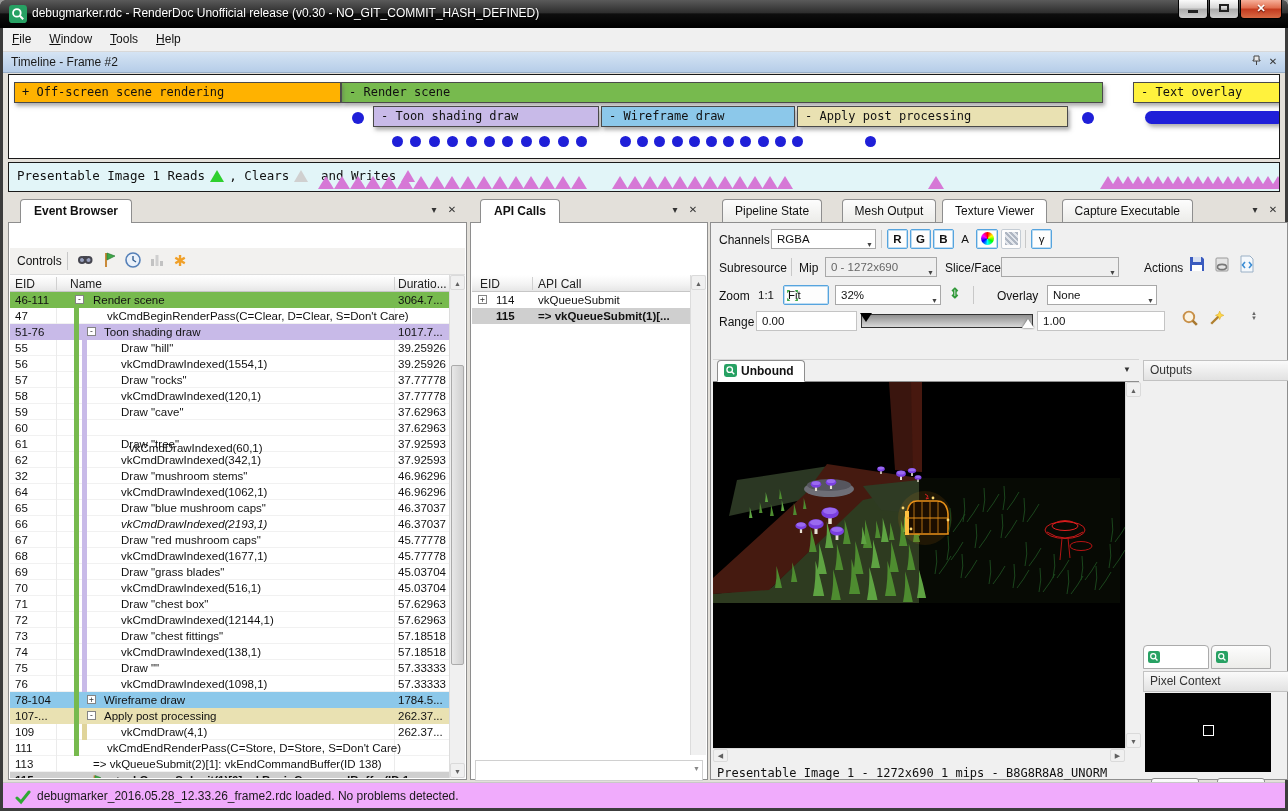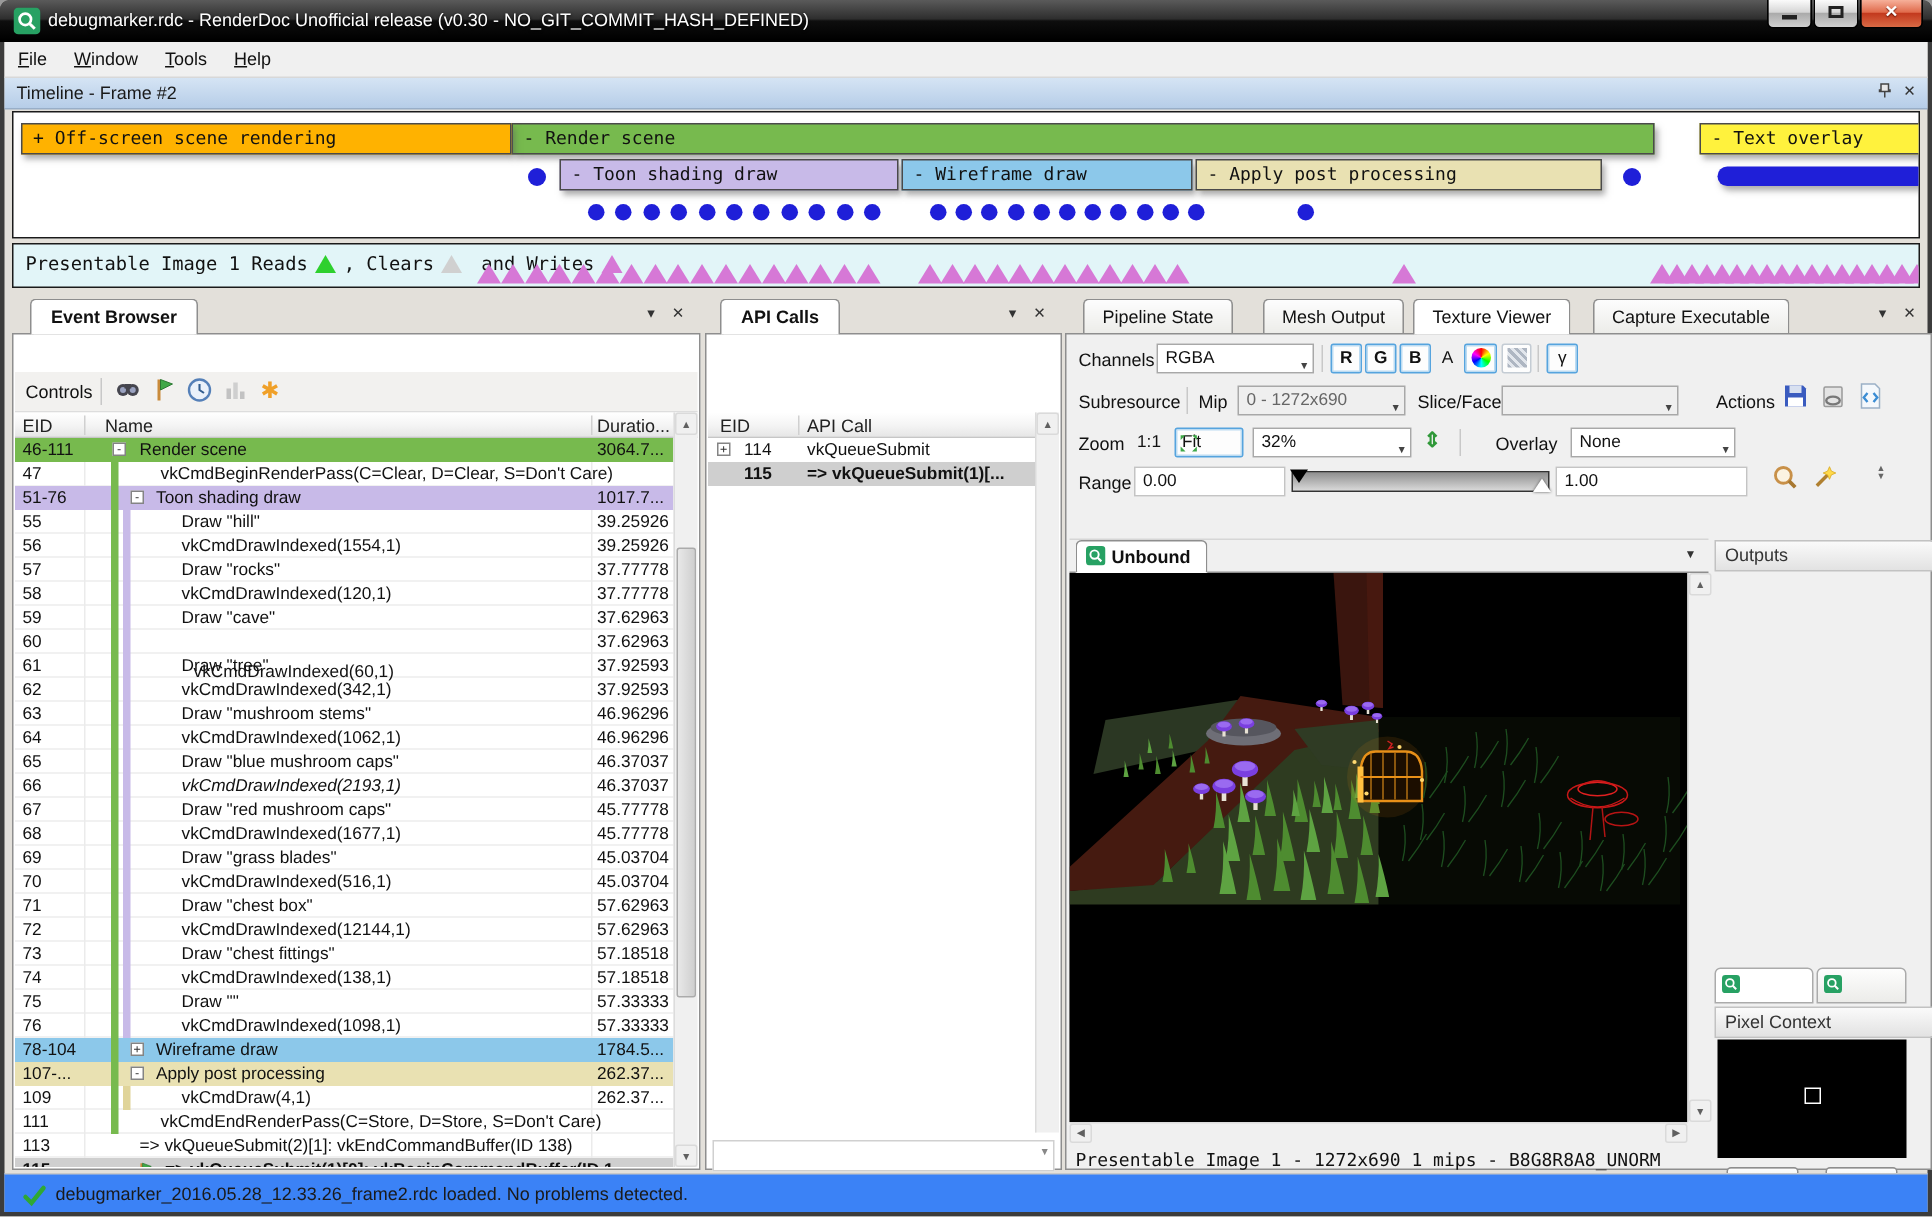--- a/index.html
+++ b/index.html
@@ -90,21 +90,21 @@
 #fb-thumb{position:absolute;left:5px;top:5px;width:122px;height:88px;border:3px solid #E01010;background:linear-gradient(90deg,#E4E4EE 0 55%,#D8D8E4 55%);cursor:pointer}
 #fb-strip{position:absolute;left:0;right:0;bottom:0;height:26px;background:rgba(176,190,210,.75);line-height:26px}
 #fb-strip .fb{font-weight:bold;font-size:15px;margin-left:5px}
 #fb-strip .ub{font-size:10.5px;margin-left:14px}
 .outtab{position:absolute;top:285px;height:24px;background:linear-gradient(#FDFDFD,#ECECE9);border:1px solid #ABABAB;border-radius:4px 4px 0 0;font-size:11.5px;line-height:22px;padding:0 8px 0 4px}
 .outtab.active{background:#fff;font-weight:bold}
 #pc-canvas{position:absolute;left:2px;top:333px;width:126px;height:79px;background:#000}
 #pc-cross{position:absolute;width:11px;height:11px;border:1.5px solid #fff}
 .pbtn{position:absolute;top:418px;height:22px;background:linear-gradient(#FDFDFD,#E0E0E0);border:1px solid #8E8E8E;border-radius:3px;font-size:11.5px;text-align:center;line-height:20px}
 
-#statusbar{position:absolute;left:3px;top:782px;width:1282px;height:26px;background:#3b82f6;border-top:1px solid #C8C8C8}
+#statusbar{position:absolute;left:3px;top:782px;width:1282px;height:26px;background:#f0abfc;border-top:1px solid #C8C8C8}
 #statusbar span{position:absolute;left:34px;top:6px;font-size:12px;color:#1A1A1A}
 .flagicon{display:inline-block}
 </style>
 </head>
 <body>
 
 <div id="win">
 
   <div id="titlebar">
     <svg id="app-icon" class="rdlogo" width="18" height="18" viewBox="0 0 16 16">
@@ -327,21 +327,21 @@
             <span class="dur">37.92593</span>
           </div>
           <div class="eb-row" style="top: 160px;">
             <span class="eid">62</span>
             <div class="strip" style="left: 64px; background: rgb(119, 186, 78);"></div>
             <div class="strip" style="left: 72px; background: rgb(200, 186, 232);"></div>
             <span class="nm" style="left: 111px;">vkCmdDrawIndexed(342,1)</span>
             <span class="dur">37.92593</span>
           </div>
           <div class="eb-row" style="top: 176px;">
-            <span class="eid">63</span>
+            <span class="eid">32</span>
             <div class="strip" style="left: 64px; background: rgb(119, 186, 78);"></div>
             <div class="strip" style="left: 72px; background: rgb(200, 186, 232);"></div>
             <span class="nm" style="left: 111px;">Draw "mushroom stems"</span>
             <span class="dur">46.96296</span>
           </div>
           <div class="eb-row" style="top: 192px;">
             <span class="eid">64</span>
             <div class="strip" style="left: 64px; background: rgb(119, 186, 78);"></div>
             <div class="strip" style="left: 72px; background: rgb(200, 186, 232);"></div>
             <span class="nm" style="left: 111px;">vkCmdDrawIndexed(1062,1)</span>

